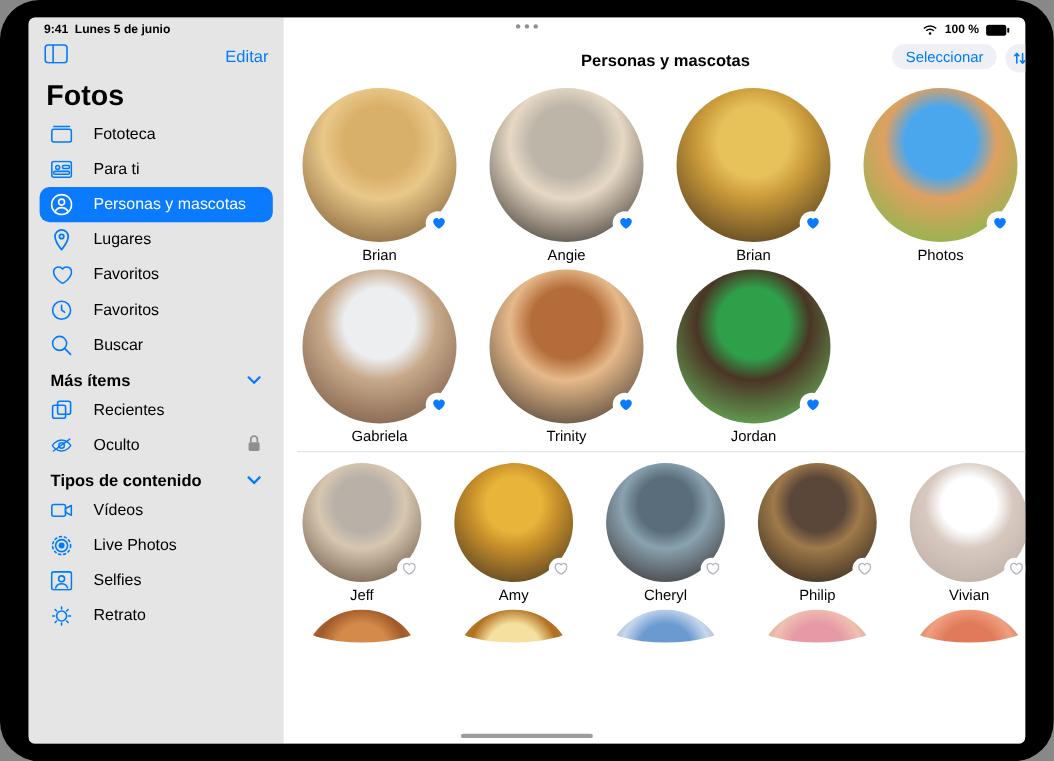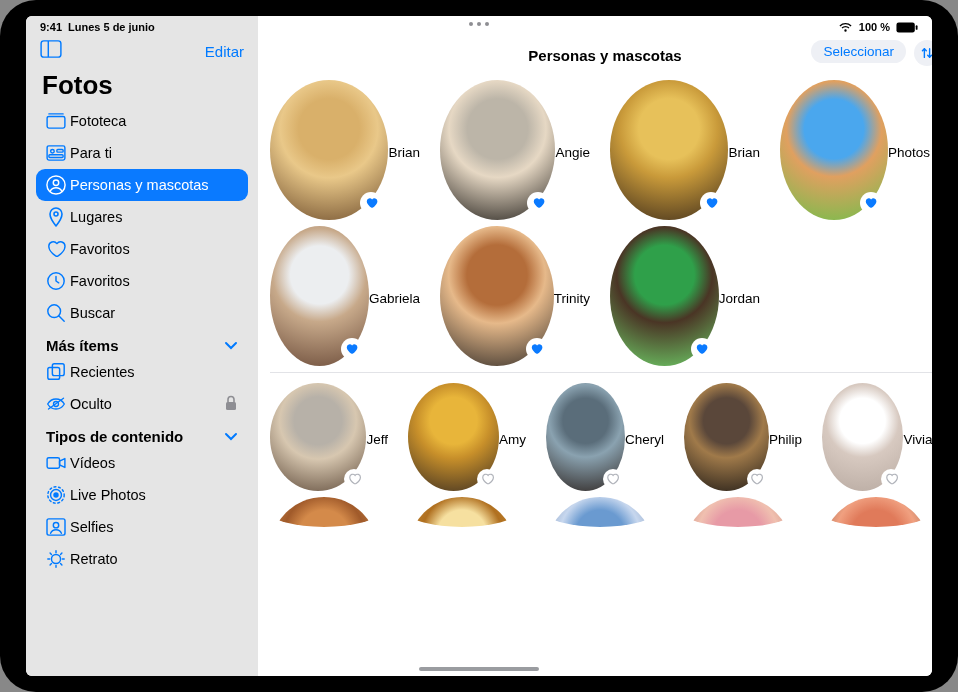--- a/index.html
+++ b/index.html
@@ -33,21 +33,21 @@
     padding:24px 10px 0; overflow:hidden; flex-shrink:0;
   }
   .sidebar-top {
     display:flex; justify-content:space-between; align-items:center;
     padding:0 4px 6px;
   }
   .sidebar-toggle { color:#007aff; }
   .edit-btn { color:#007aff; font-size:15px; }
   .app-title { font-size:26px; font-weight:700; padding:2px 6px 4px; }
   .nav-item {
-    display:flex; align-items:center; gap:4px;
+    display:flex; align-items:center; gap:19px;
     padding:6px 10px; border-radius:9px; font-size:14.5px;
     color:#000; cursor:default;
   }
   .nav-item .icon { width:20px; height:20px; display:flex; align-items:center; justify-content:center; color:#007aff; flex-shrink:0; }
   .nav-item.active { background:#0a7aff; color:#fff; }
   .nav-item.active .icon { color:#fff; }
   .nav-item .trail { margin-left:auto; color:#8e8e93; }
   .section-header {
     display:flex; align-items:center; justify-content:space-between;
     font-size:15px; font-weight:700; padding:8px 10px 2px; cursor:default;
@@ -66,21 +66,21 @@
   .pill-btn {
     background:#eef0f5; color:#007aff; font-size:13.5px;
     padding:4px 12px; border-radius:14px;
   }
   .circle-btn {
     width:26px; height:26px; border-radius:50%; background:#eef0f5;
     display:flex; align-items:center; justify-content:center; color:#007aff;
   }
   .grid-wrap { padding:10px 12px 0; overflow:hidden; }
   .row { display:flex; gap:20px; margin-bottom:6px; }
-  .cell { width:150px; display:flex; flex-direction:row; align-items:center; }
+  .cell { width:150px; display:flex; flex-direction:column; align-items:center; }
   .avatar {
     width:140px; height:140px; border-radius:50%; position:relative; overflow:visible;
   }
   .avatar .img { width:100%; height:100%; border-radius:50%; }
   .badge {
     position:absolute; right:6px; bottom:6px; width:22px; height:22px;
     border-radius:50%; background:#fff; display:flex; align-items:center; justify-content:center;
   }
   .badge.fav svg path { fill:#0a7aff; }
   .badge.nofav svg path { fill:none; stroke:#b0b3ba; stroke-width:2; }

